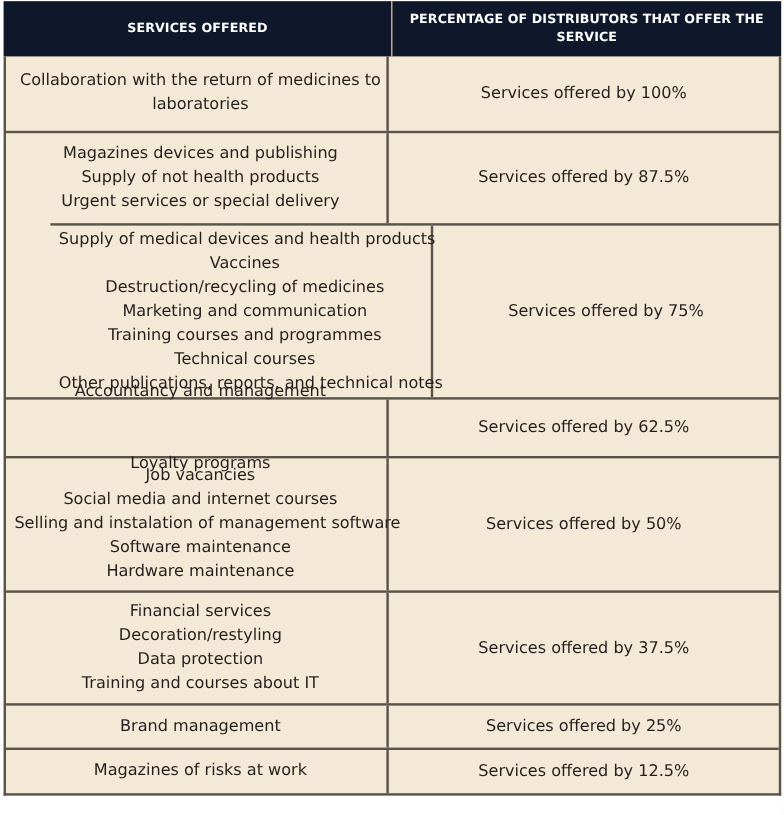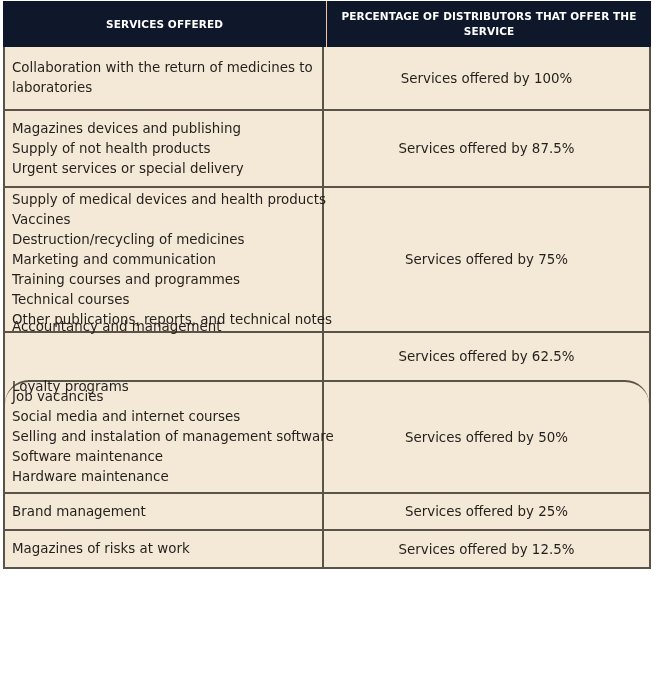--- a/index.html
+++ b/index.html
@@ -46,20 +46,21 @@
       padding: 0 14px;
     }
     .body {
       border-left: 2px solid #5A5349;
       border-right: 2px solid #5A5349;
       border-bottom: 2px solid #5A5349;
     }
     .row {
       display: flex;
       border-top: 2px solid #5A5349;
+      text-align: center;
     }
     .row:first-child {
       border-top: none;
     }
     .cell-services {
       width: 319px;
       border-right: 2px solid #5A5349;
       padding: 6px 0 6px 7px;
       font-size: 13.4px;
       line-height: 20px;
@@ -95,48 +96,57 @@
         <div class="cell-pct">Services offered by 100%</div>
       </div>
       <div class="row" style="height: 75px; box-sizing: content-box;">
         <div class="cell-services" style="display: flex; flex-direction: column; justify-content: center; box-sizing: border-box;">
           <span class="line">Magazines devices and publishing</span>
           <span class="line">Supply of not health products</span>
           <span class="line">Urgent services or special delivery</span>
         </div>
         <div class="cell-pct">Services offered by 87.5%</div>
       </div>
-      <div class="row" style="height: 143px; box-sizing: content-box;">
+      <div class="row" style="height: 143px; box-sizing: content-box; margin-left: 37px;">
         <div class="cell-services" style="display: flex; flex-direction: column; justify-content: center; box-sizing: border-box;">
           <span class="line">Supply of medical devices and health products</span>
           <span class="line">Vaccines</span>
           <span class="line">Destruction/recycling of medicines</span>
           <span class="line">Marketing and communication</span>
           <span class="line">Training courses and programmes</span>
           <span class="line">Technical courses</span>
           <span class="line">Other publications, reports, and technical notes</span>
         </div>
         <div class="cell-pct">Services offered by 75%</div>
       </div>
       <div class="row" style="height: 47px; box-sizing: content-box;">
         <div class="cell-services" style="display: flex; flex-direction: column; justify-content: center; box-sizing: border-box; gap: 40px;">
           <span class="line">Accountancy and management</span>
           <span class="line">Loyalty programs</span>
         </div>
         <div class="cell-pct">Services offered by 62.5%</div>
       </div>
-      <div class="row" style="height: 110px; box-sizing: content-box; border-radius: 24px;">
+      <div class="row" style="height: 110px; box-sizing: content-box;">
         <div class="cell-services" style="display: flex; flex-direction: column; justify-content: center; box-sizing: border-box;">
           <span class="line">Job vacancies</span>
           <span class="line">Social media and internet courses</span>
           <span class="line">Selling and instalation of management software</span>
           <span class="line">Software maintenance</span>
           <span class="line">Hardware maintenance</span>
         </div>
         <div class="cell-pct">Services offered by 50%</div>
+      </div>
+      <div class="row" style="height: 92px; box-sizing: content-box;">
+        <div class="cell-services" style="display: flex; flex-direction: column; justify-content: center; box-sizing: border-box;">
+          <span class="line">Financial services</span>
+          <span class="line">Decoration/restyling</span>
+          <span class="line">Data protection</span>
+          <span class="line">Training and courses about IT</span>
+        </div>
+        <div class="cell-pct">Services offered by 37.5%</div>
       </div>
       <div class="row" style="height: 35px; box-sizing: content-box;">
         <div class="cell-services" style="display: flex; flex-direction: column; justify-content: center; box-sizing: border-box;">
           <span class="line">Brand management</span>
         </div>
         <div class="cell-pct">Services offered by 25%</div>
       </div>
       <div class="row" style="height: 36px; box-sizing: content-box;">
         <div class="cell-services" style="display: flex; flex-direction: column; justify-content: center; box-sizing: border-box;">
           <span class="line">Magazines of risks at work</span>

